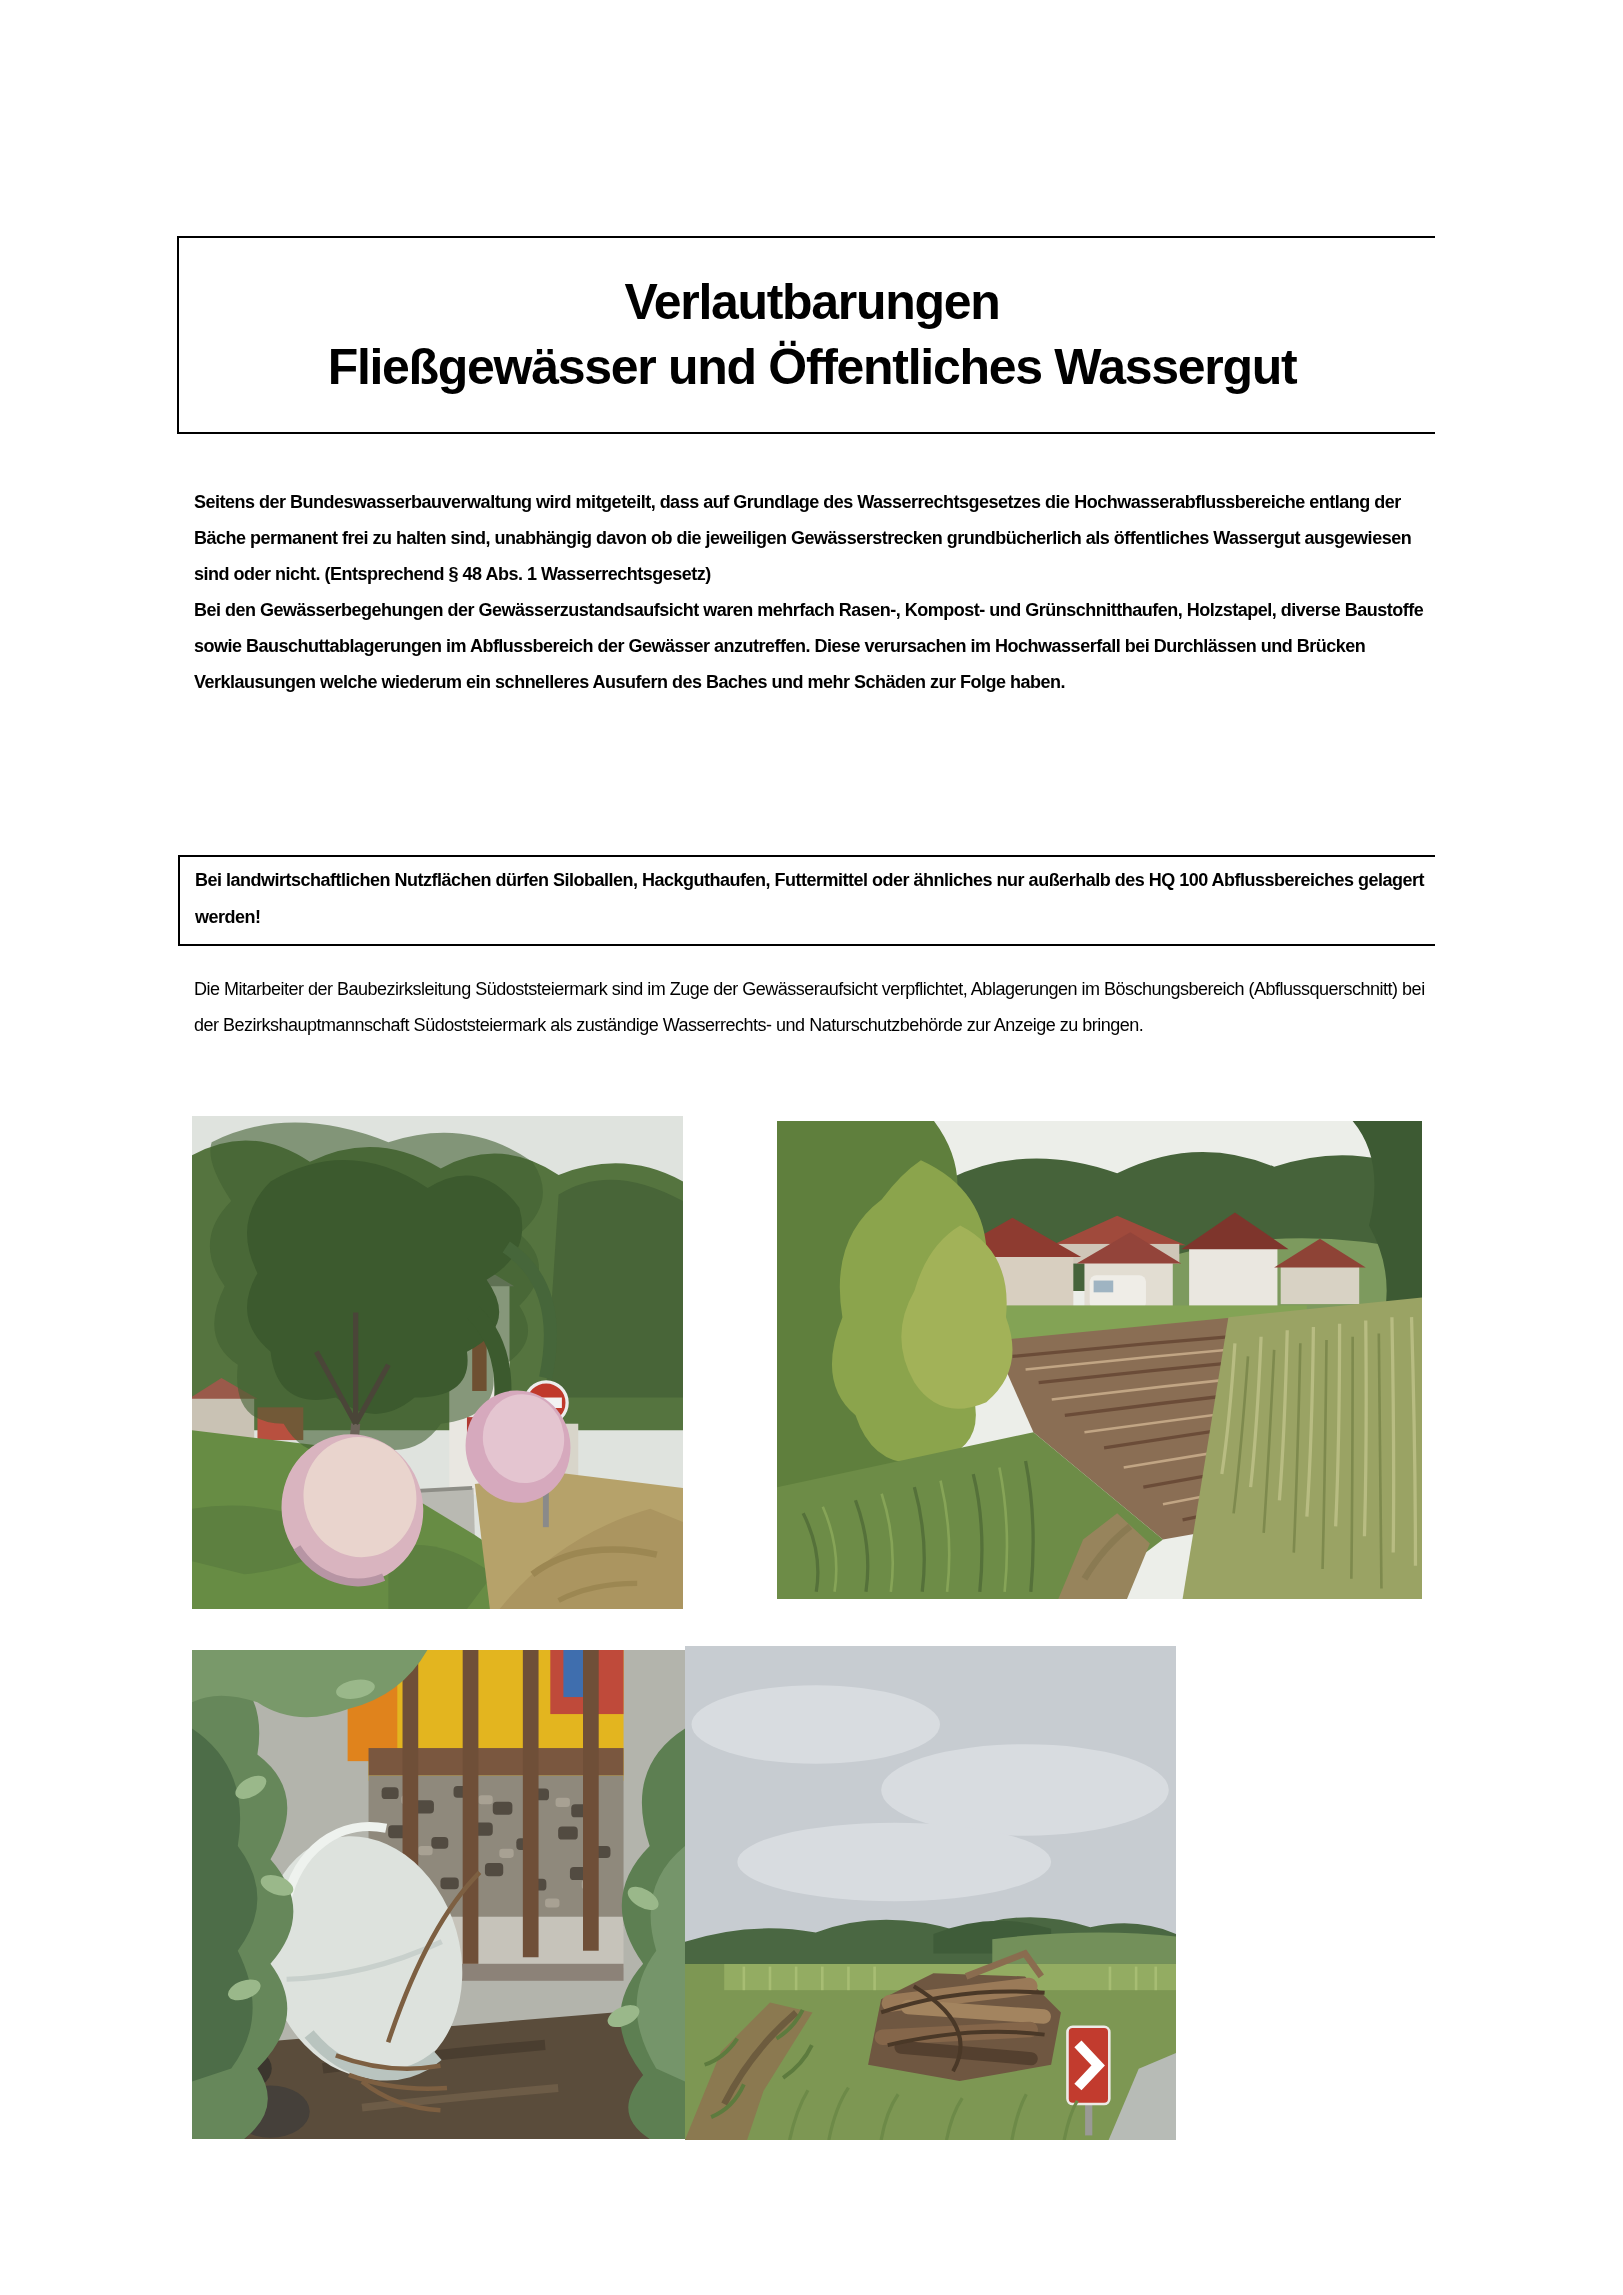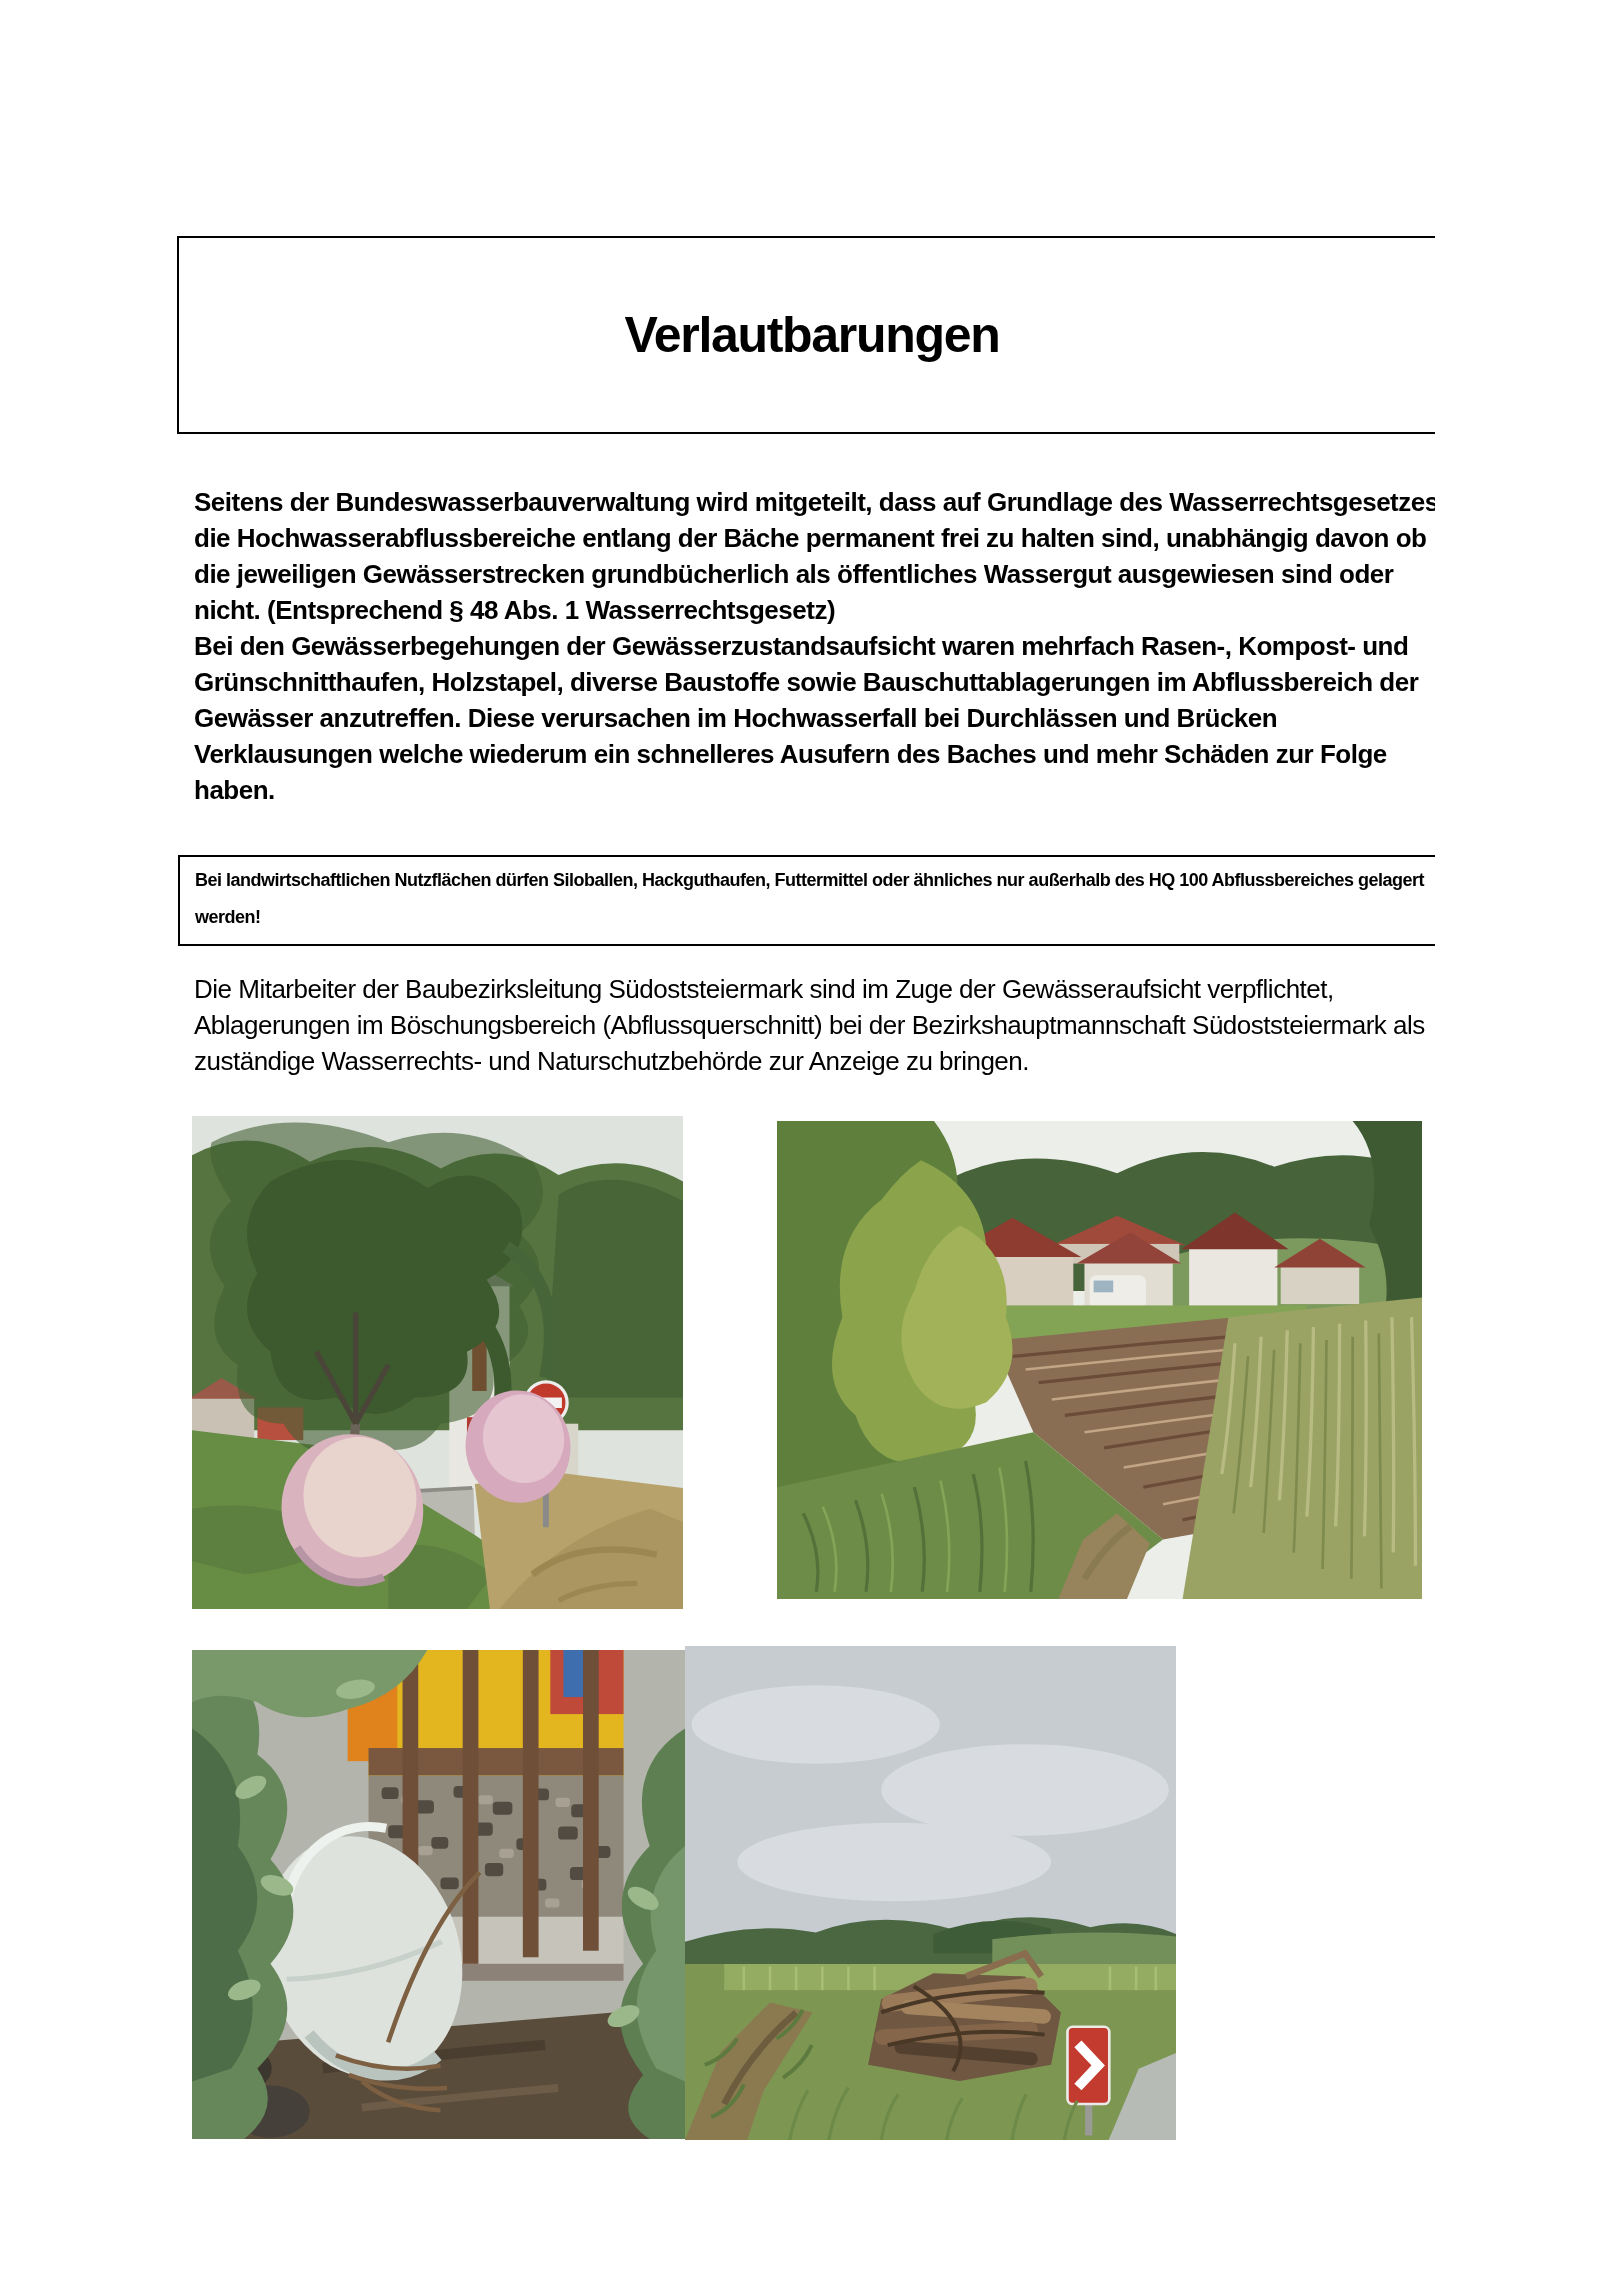--- a/index.html
+++ b/index.html
@@ -18,21 +18,21 @@
     border:2.6px solid #000;
     display:flex;flex-direction:column;justify-content:center;
     text-align:center;
   }
   .title-line{
     font-size:50px;font-weight:bold;line-height:65px;letter-spacing:-1.3px;
     white-space:nowrap;
   }
   .para{
     position:absolute;left:194px;width:1247px;
-    font-size:26px;line-height:36px;letter-spacing:-0.5px;
+    font-size:18px;line-height:36px;letter-spacing:-0.5px;
     text-align:left;
   }
   .para.bold{font-weight:bold;}
   .p1{top:437px;}
   .p2{top:924px;font-weight:normal;}
   .highlight-box{
     position:absolute;left:178px;top:808px;
     width:1235px;
     border:2px solid #000;
     padding:5.2px 15px 7.9px 15px;
@@ -45,20 +45,21 @@
   #photo3{left:192px;top:1603px;width:493px;height:489px;}
   #photo4{left:685px;top:1599px;width:491px;height:494px;}
 </style>
 </head>
 <body>
 
 <div class="page">
 
   <div class="title-box">
     <div class="title-line">Verlautbarungen</div>
+    <div class="title-line">Fließgewässer und Öffentliches Wassergut</div>
   </div>
 
   <div class="para bold p1">
     <span>Seitens der Bundeswasserbauverwaltung wird mitgeteilt, dass auf Grundlage des Wasserrechtsgesetzes die Hochwasserabflussbereiche entlang der Bäche permanent frei zu halten sind, unabhängig davon ob die jeweiligen Gewässerstrecken grundbücherlich als öffentliches Wassergut ausgewiesen sind oder nicht. (Entsprechend § 48 Abs. 1 Wasserrechtsgesetz)</span>
     <br>
     <span>Bei den Gewässerbegehungen der Gewässerzustandsaufsicht waren mehrfach Rasen-, Kompost- und Grünschnitthaufen, Holzstapel, diverse Baustoffe sowie Bauschuttablagerungen im Abflussbereich der Gewässer anzutreffen. Diese verursachen im Hochwasserfall bei Durchlässen und Brücken Verklausungen welche wiederum ein schnelleres Ausufern des Baches und mehr Schäden zur Folge haben.</span>
   </div>
 
   <div class="highlight-box">
     <span>Bei landwirtschaftlichen Nutzflächen dürfen Siloballen, Hackguthaufen, Futtermittel oder ähnliches nur außerhalb des HQ 100 Abflussbereiches gelagert werden!</span>

